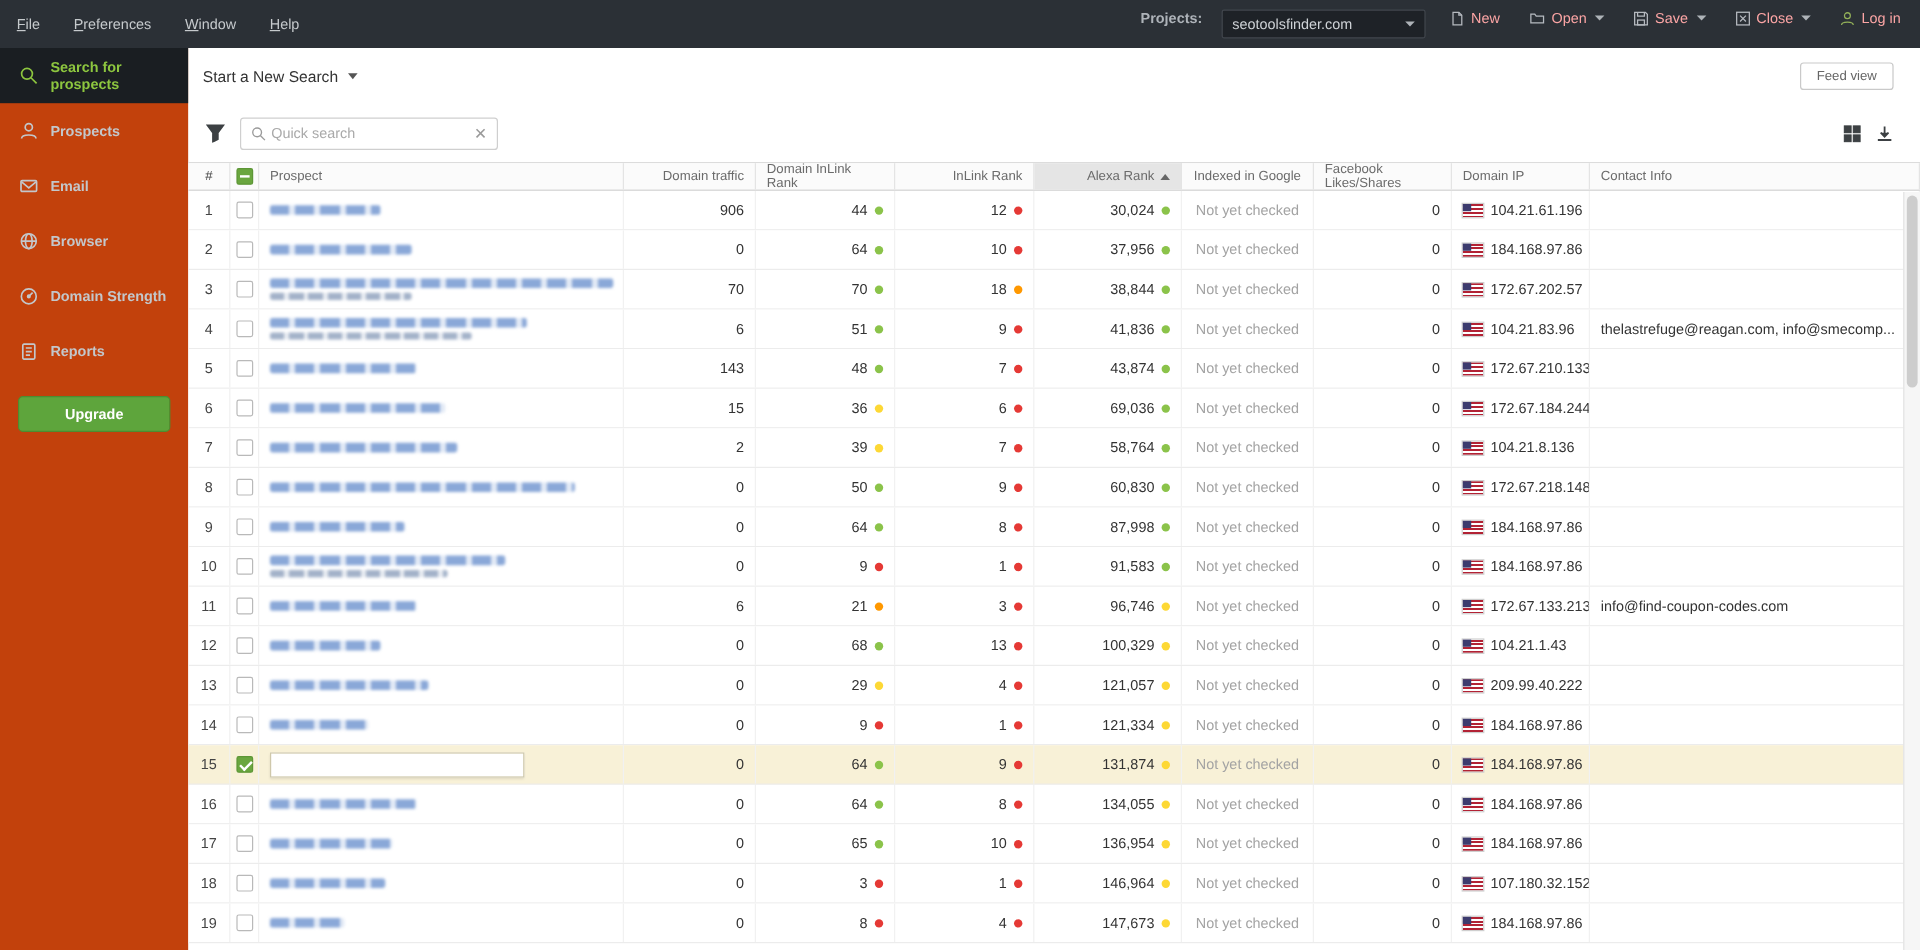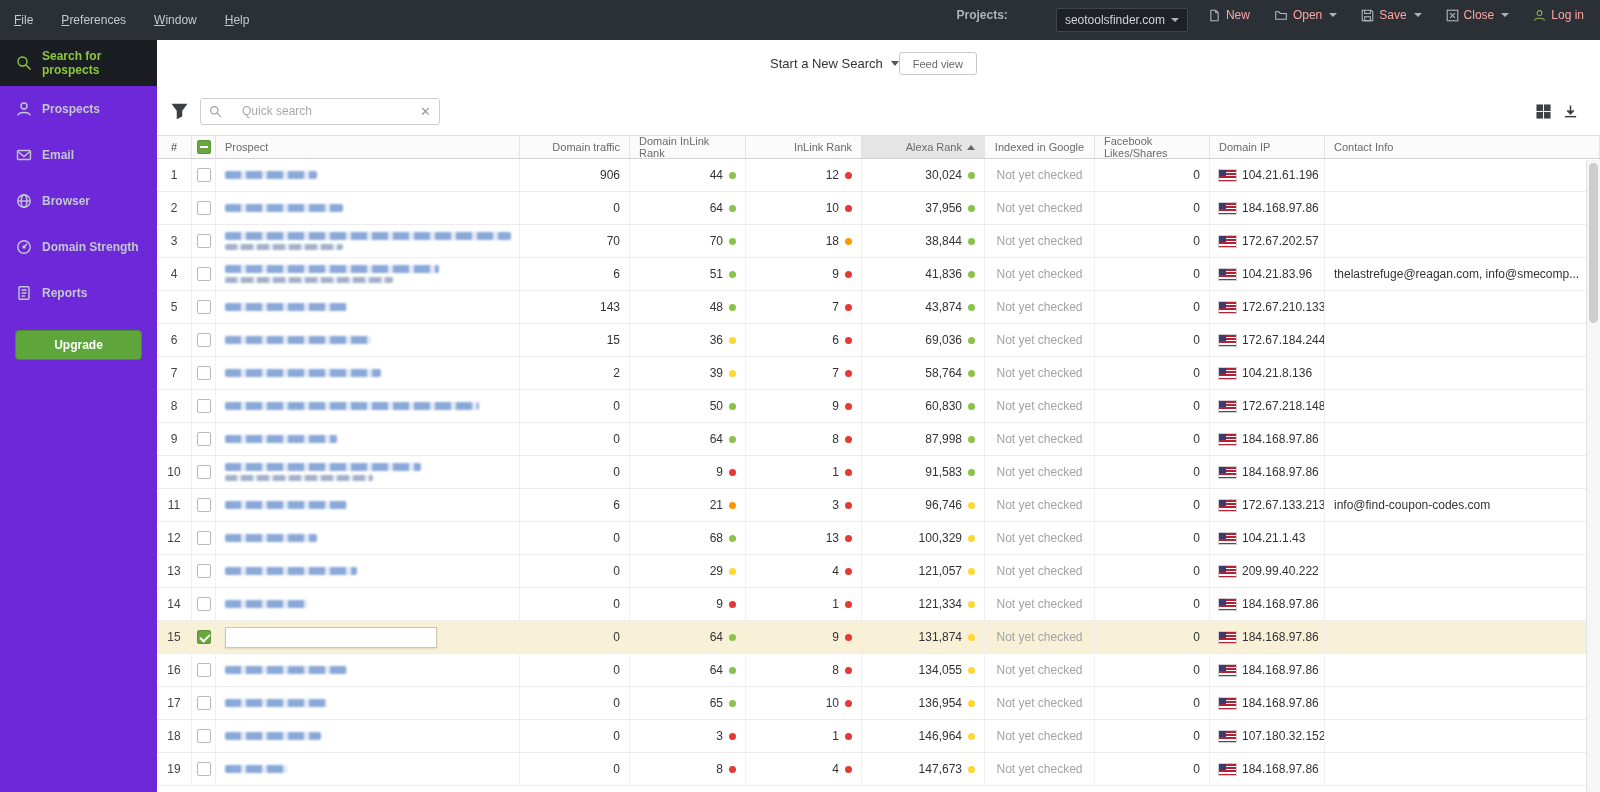--- a/index.html
+++ b/index.html
@@ -16,62 +16,62 @@
     height:40px; flex:none; background:#2b3036;
     display:flex; align-items:center; justify-content:space-between;
     padding:0 12px 0 14px;
   }
   .menubar { display:flex; gap:28px; }
   .menu-item { color:#c6cacd; font-size:12px; display:inline-block; cursor:default; }
   .menu-item::first-letter { text-decoration:underline; }
   .topbar-right { display:flex; align-items:flex-start; gap:16px; }
   .projects-label { color:#aeb3b9; font-size:12px; font-weight:bold; }
   .project-select {
-    width:132px; height:24px; background:#1e2227; border:1px solid #41464d; border-radius:2px;
+    width:170px; height:24px; background:#1e2227; border:1px solid #41464d; border-radius:2px;
     color:#cfd3d7; font-size:12px; display:flex; align-items:center; justify-content:space-between;
-    padding:0 8px; cursor:pointer;margin-left:32px;
+    padding:0 8px; cursor:pointer;
   }
   .caret-dn { width:0; height:0; border-left:4px solid transparent; border-right:4px solid transparent; border-top:4px solid #aeb3b8; }
   .tb-btn { display:flex; align-items:center; gap:5px; color:#fca5a5; font-size:12px; background:none; border:none; cursor:pointer; padding:0 4px; }
   .tb-btn svg { stroke:#b6bac0; fill:none; stroke-width:1.3; }
   .tb-btn .caret-dn { margin-left:2px; }
   .login-icon svg { stroke:#93b059; }
 
   
   .body-row { flex:1; display:flex; min-height:0; }
 
   
-  .sidebar { width:157px; flex:none; background:#6d28d9; display:flex; flex-direction:column; }
+  .sidebar { width:157px; flex:none; background:#c2410c; display:flex; flex-direction:column; }
   .side-item {
     height:46px; display:flex; align-items:center; gap:10px; padding-left:16px;
     color:#c3c7cb; font-size:12px; font-weight:bold; cursor:pointer;
   }
   .side-item svg { stroke:currentColor; fill:none; stroke-width:1.4; flex:none; }
   .side-item.active { background:#1a1e22; color:#8dc63f; }
   .upgrade-btn {
     margin:14px 15px 0; height:30px; border-radius:4px;
     background:#5ea53c; border:1px solid #4d8c30; color:#fff;
     font-size:12px; font-weight:bold; display:flex; align-items:center; justify-content:center;
     cursor:pointer;
   }
 
   
   .main { flex:1; min-width:0; display:flex; flex-direction:column; background:#fff; }
-  .toolbar1 { height:47px; flex:none; display:flex; align-items:center; justify-content:center; padding:0 22px 0 12px; }
+  .toolbar1 { height:47px; flex:none; display:flex; align-items:center; justify-content:space-between; padding:0 22px 0 12px; }
   .start-search { display:flex; align-items:center; gap:8px; font-size:13px; color:#333; cursor:pointer; }
   .caret-dk { width:0; height:0; border-left:4px solid transparent; border-right:4px solid transparent; border-top:5px solid #555; }
   .feed-view {
     height:23px; padding:0 13px; border:1px solid #c9c9c9; border-radius:3px;
     font-size:11px; color:#666; background:#fff; display:flex; align-items:center; cursor:pointer;
   }
   .toolbar2 { height:48px; flex:none; display:flex; align-items:center; gap:12px; padding:0 22px 0 14px; }
   .filter-icon svg { stroke:#444; fill:none; stroke-width:1.5; }
   .search-box {
-    width:240px; height:27px; border:1px solid #cfcfcf; border-radius:3px;
-    display:flex; align-items:center; gap:18px; padding:0 8px; background:#fff;
+    width:215px; height:27px; border:1px solid #cfcfcf; border-radius:3px;
+    display:flex; align-items:center; gap:2px; padding:0 8px; background:#fff;
   }
   .search-box svg { stroke:#9a9a9a; fill:none; stroke-width:1.4; flex:none; }
   .search-box input { border:none; outline:none; flex:1; font-size:12px; color:#333; font-family:inherit; min-width:0; }
   .search-box input::placeholder { color:#a9a9a9; }
   .clear-x { color:#9a9a9a; font-size:13px; cursor:pointer; line-height:1; }
   .tool-spacer { flex:1; }
   .mini-icon { cursor:pointer; display:flex; align-items:center; }
   .mini-icon svg { fill:#3c4043; stroke:#3c4043; }
 
   

